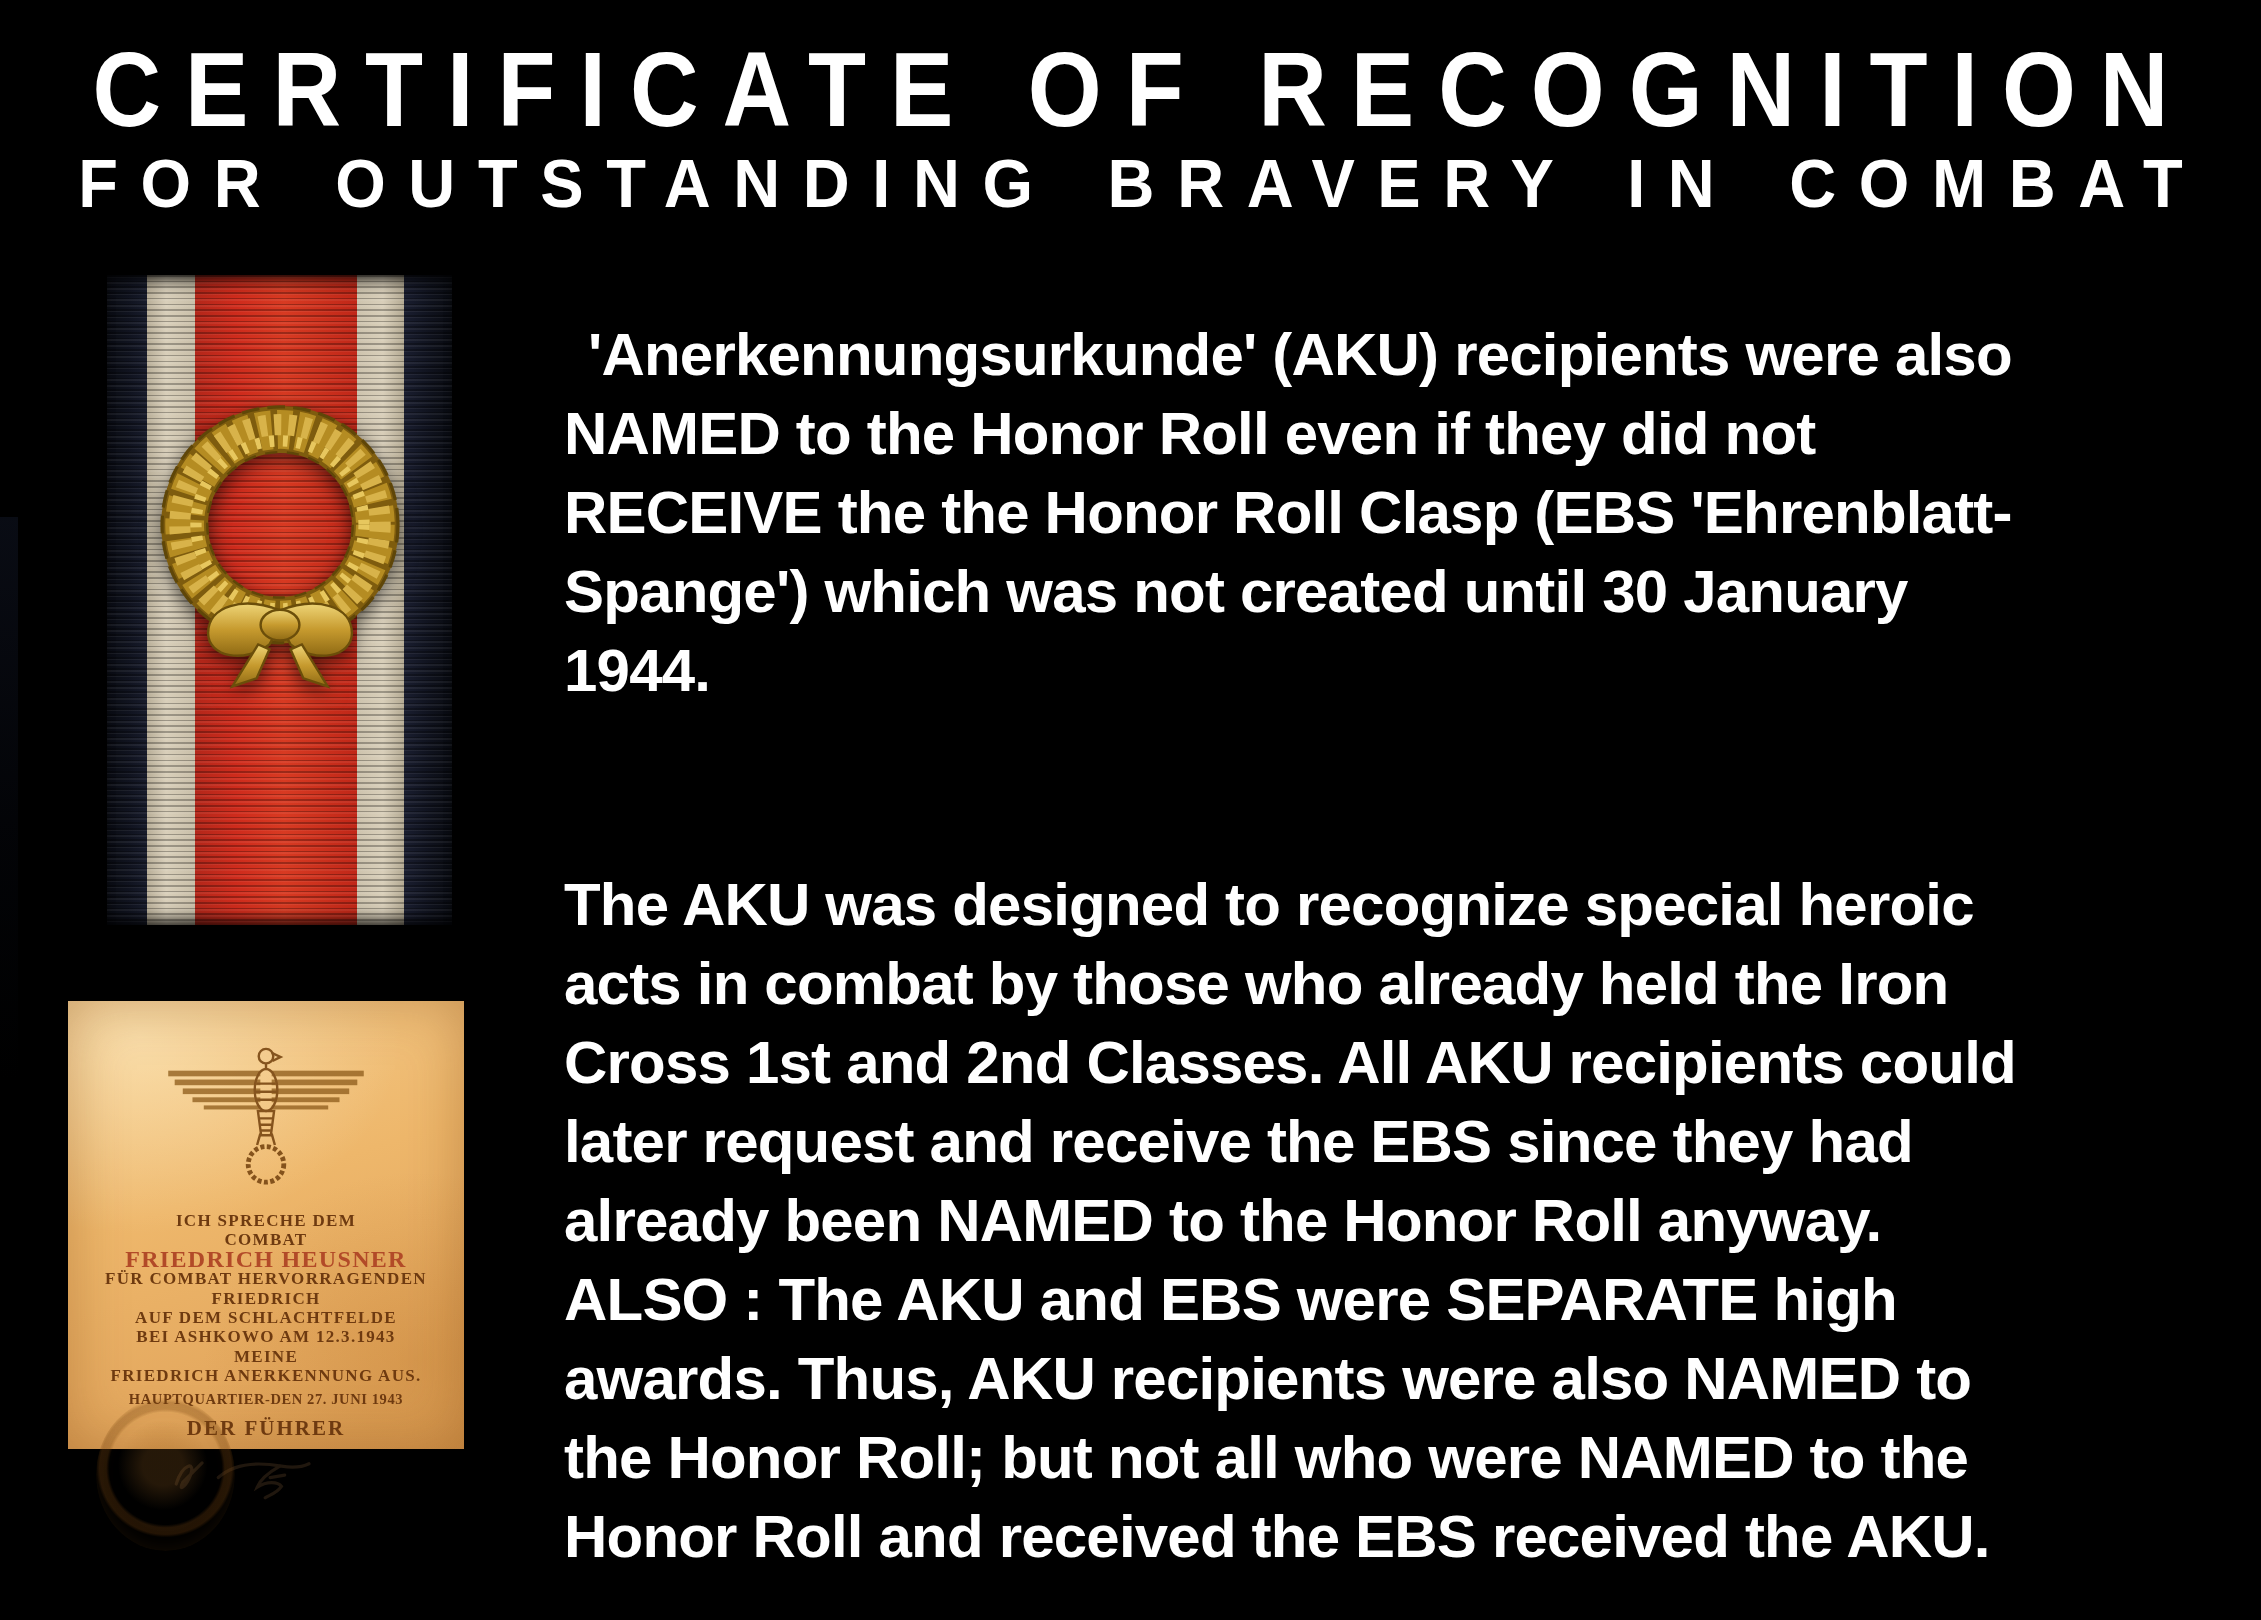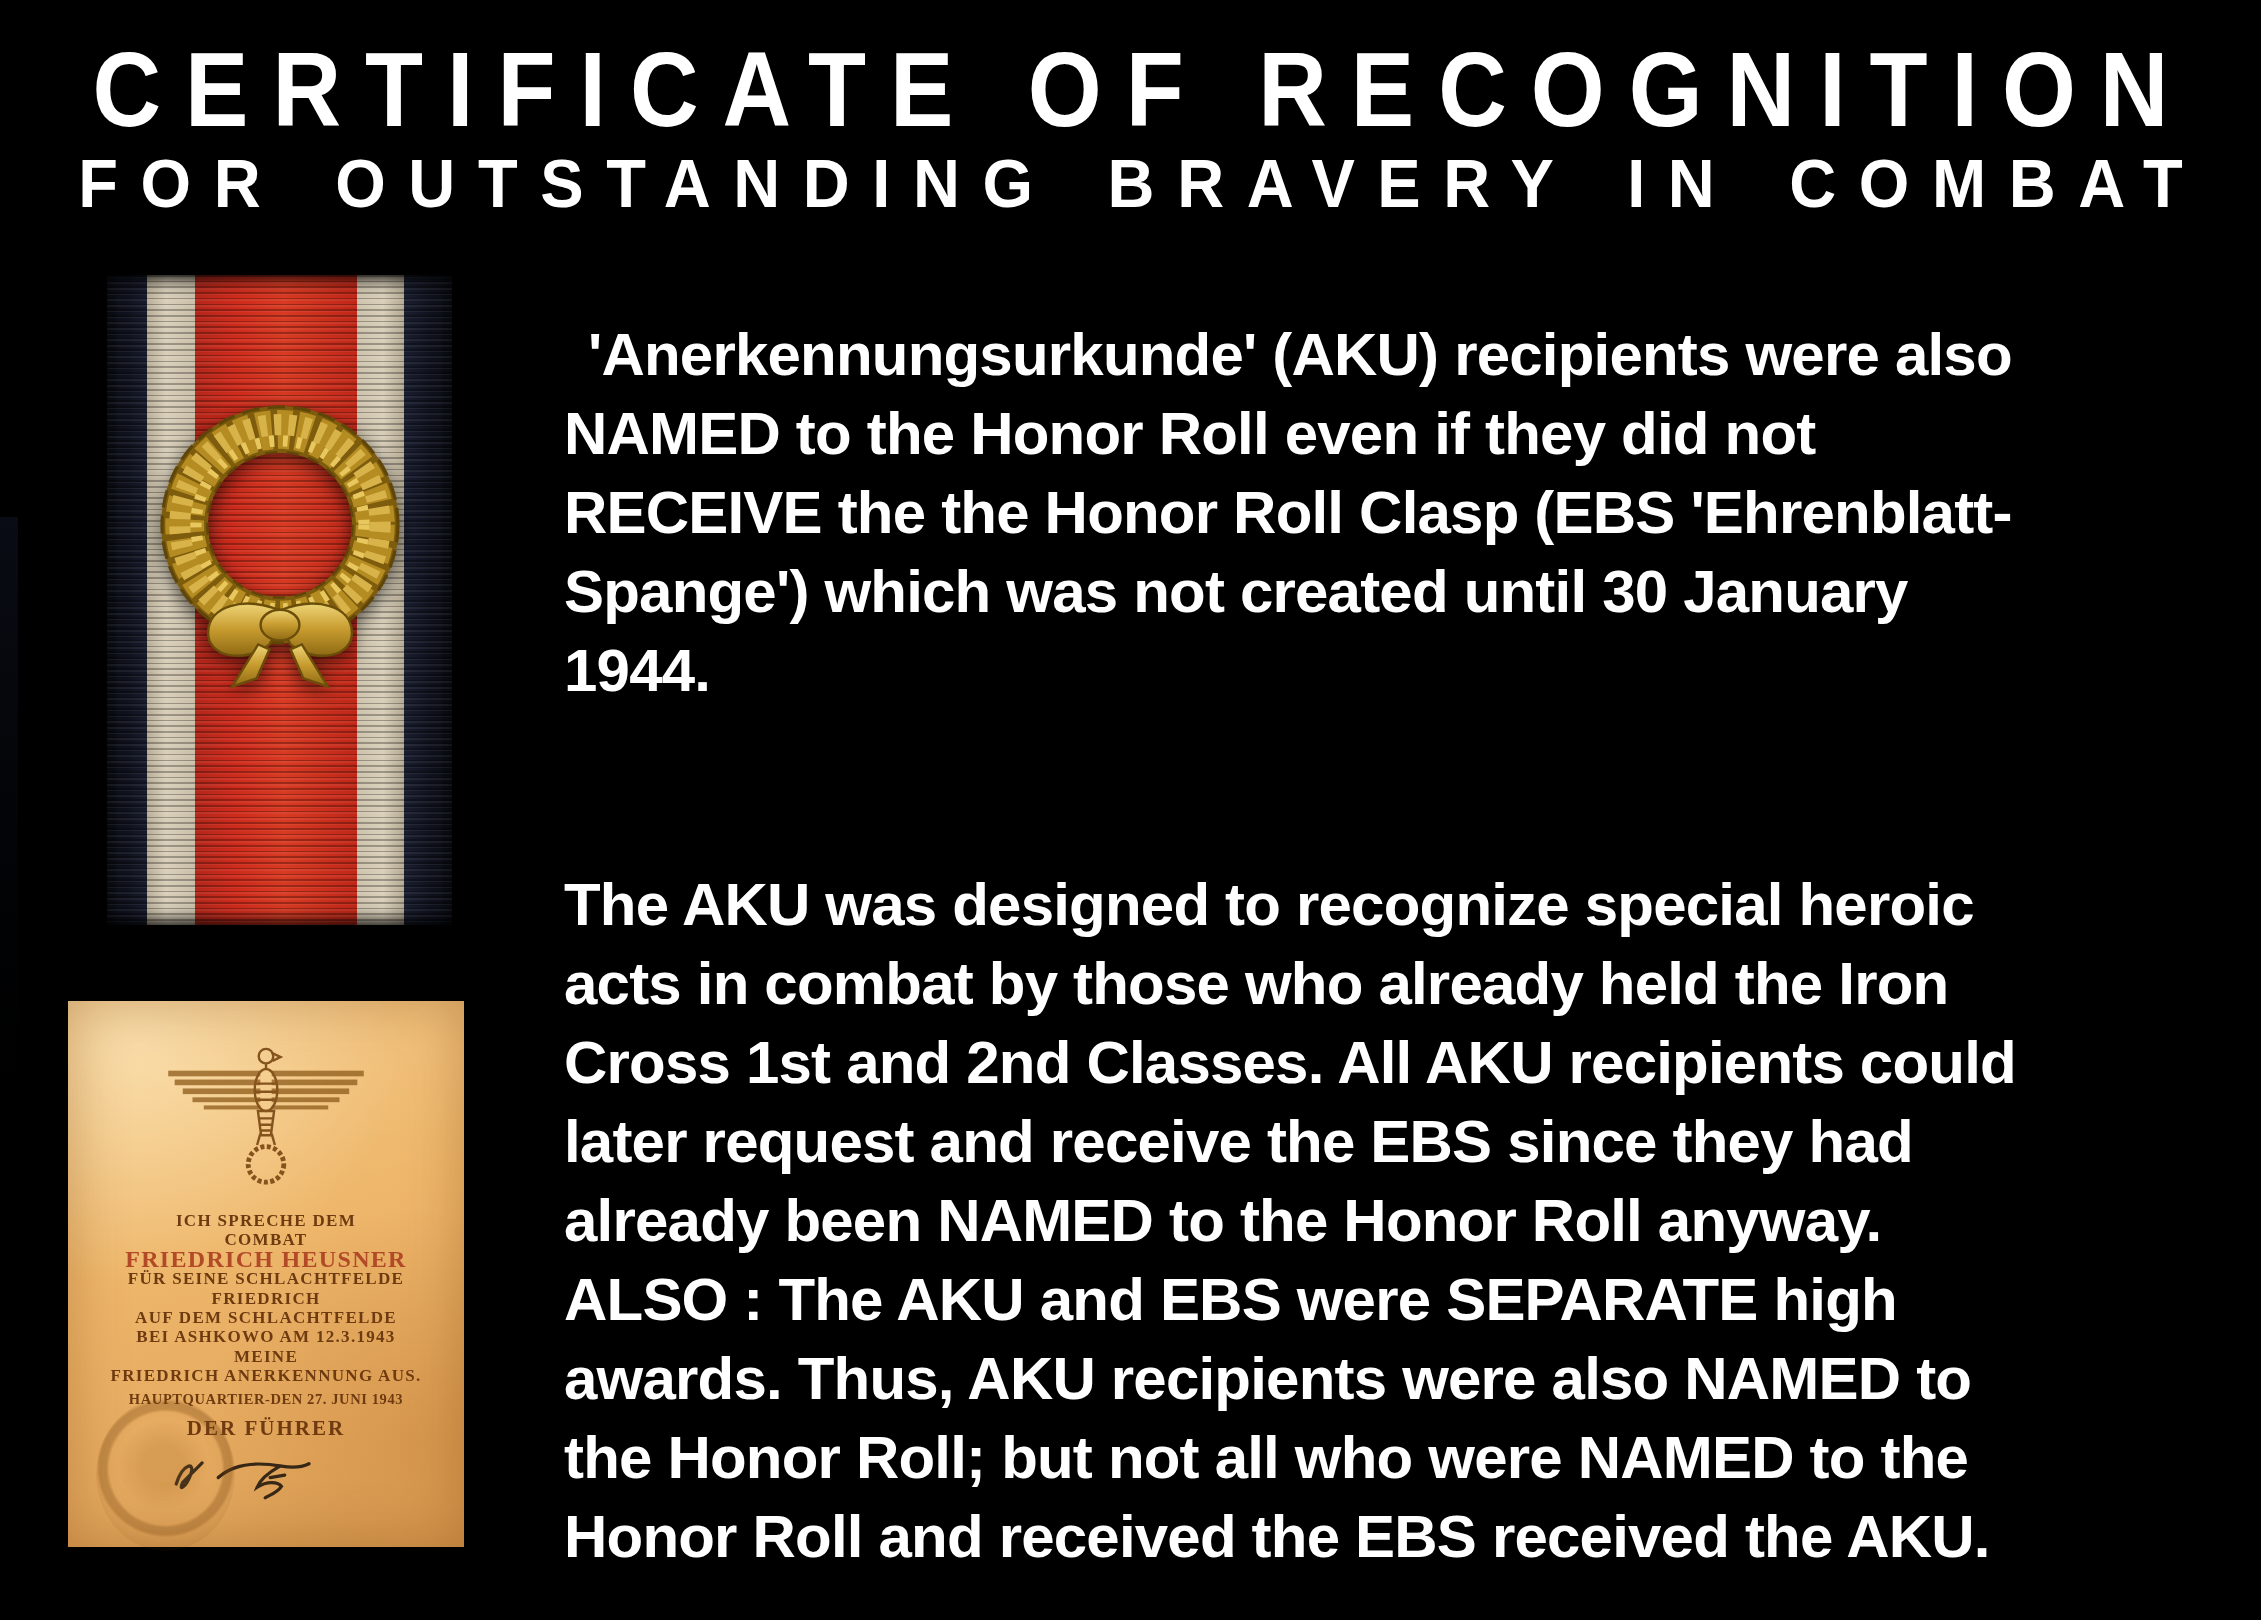--- a/index.html
+++ b/index.html
@@ -29,21 +29,21 @@
   .s-white-r{width:47px;background:linear-gradient(90deg,#cdc3ad,var(--ribbon_stripe,#d9cfba) 55%,#b4aa93);}
   .s-black-r{width:48px;background:linear-gradient(90deg,#1a1e30,var(--ribbon_edge,#10131f) 50%,#090b11);}
   .weave{position:absolute;inset:0;pointer-events:none;
          background:repeating-linear-gradient(180deg,rgba(0,0,0,.28) 0 1.6px,
                     rgba(255,255,255,.06) 1.6px 3.2px,rgba(0,0,0,0) 3.2px 5.7px);
          box-shadow:inset 0 13px 16px -9.7px #000, inset 0 -13px 16px -9.7px #000;}
   .wreath{position:absolute;left:50%;top:127px;width:267px;height:299px;
           transform:translateX(-50%);filter:drop-shadow(0 6.5px 9.7px rgba(0,0,0,.6));}
 
   
-  .certificate{position:absolute;left:68px;top:1001px;width:396px;height:546px;margin:0;
+  .certificate{position:absolute;left:68px;top:1001px;width:396px;height:448px;margin:0;
       background:
         radial-gradient(120% 80% at 18% 8%,rgba(255,240,200,.55),rgba(255,240,200,0) 55%),
         radial-gradient(90% 70% at 88% 80%,rgba(185,115,40,.30),rgba(185,115,40,0) 60%),
         linear-gradient(163deg,#f4ca8a 0%,var(--certificate_paper,#eeb76b) 42%,#e5aa60 72%,#dca057 100%);
       box-shadow:inset 0 0 57px rgba(120,60,10,.35);}
   .eagle{position:absolute;top:42px;left:50%;transform:translateX(-50%);
          width:202px;height:162px;opacity:.92;}
   .cert-lines{position:absolute;top:210px;left:0;right:0;text-align:center;
          font-family:"Liberation Serif",serif;font-weight:700;
          color:var(--certificate_ink,#6e3a10);}
@@ -139,21 +139,21 @@
         <path d="M117 93 h16 M117 101 h15 M118 108 h13"></path>
         <circle cx="125" cy="150" r="22" stroke-width="6" stroke-dasharray="5 3"></circle>
         <path d="M118 112 l-4 14 M132 112 l4 14"></path>
       </g>
     </svg>
 
     <div class="cert-lines">
       <span class="cert-line">ICH SPRECHE DEM</span>
       <span class="cert-line">COMBAT</span>
       <span class="cert-name">FRIEDRICH HEUSNER</span>
-      <span class="cert-line">FÜR SEINE SCHLACHTFELDE</span>
+      <span class="cert-line">FÜR COMBAT HERVORRAGENDEN</span>
       <span class="cert-line">FRIEDRICH</span>
       <span class="cert-line">AUF DEM SCHLACHTFELDE</span>
       <span class="cert-line">BEI ASHKOWO AM 12.3.1943</span>
       <span class="cert-line">MEINE</span>
       <span class="cert-line">FRIEDRICH ANERKENNUNG AUS.</span>
       <span class="cert-hq">HAUPTQUARTIER-DEN 27. JUNI 1943</span>
       <span class="cert-fuhrer">DER FÜHRER</span>
     </div>
 
     <svg class="signature" viewBox="0 0 210 70" aria-hidden="true">

